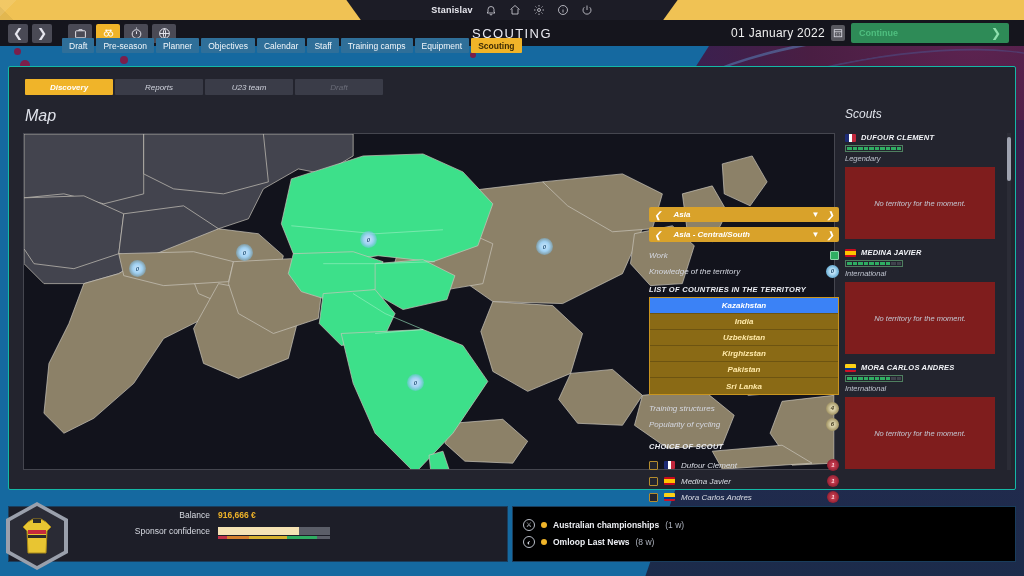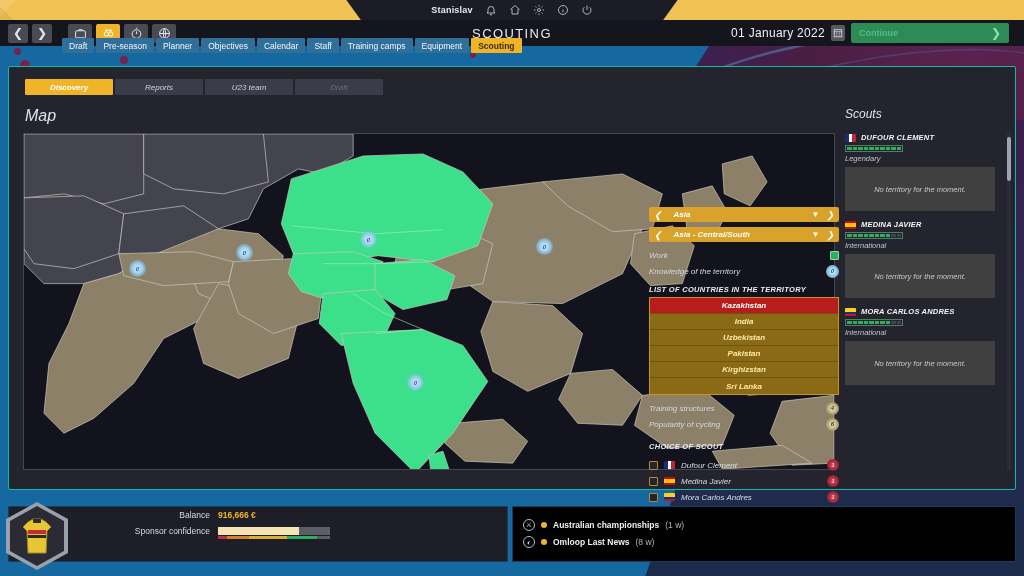--- a/index.html
+++ b/index.html
@@ -188,21 +188,21 @@
     font-size:7.5px; font-weight:bold; color:#eceef4; letter-spacing:.3px;
     margin:6px 0 3px 0;
   }
   .country-list { border:1px solid #c8941f; }
   .country {
     height:16px; background:#8a6a15; color:#ffe9a8; font-size:8px; font-weight:bold;
     display:flex; align-items:center; justify-content:center; cursor:pointer;
     border-bottom:1px solid #6d5411;
   }
   .country:last-child { border-bottom:none; }
-  .country.sel { background:#b91c1c; color:#ffffff; }
+  .country.sel { background:#3b82f6; color:#ffffff; }
 
   .scout-choice { margin-top:6px; }
   .sc-row {
     display:flex; align-items:center; height:16px; gap:6px; font-size:8px; color:#d9dce4;
     cursor:pointer;
   }
   .sc-check {
     width:9px; height:9px; border:1px solid #b58d2e; background:#23242e; border-radius:1px;
   }
   .flag { width:11px; height:8px; border-radius:1px; overflow:hidden; display:flex; }
@@ -222,21 +222,21 @@
   .scout-head { display:flex; align-items:center; gap:5px; }
   .scout-name { font-size:7.5px; font-weight:bold; color:#f2f4f8; letter-spacing:.2px; }
   .rating-bar {
     width:58px; height:7px; margin:3px 0 2px 0; background:#23242e;
     border:1px solid #4f7f60; display:flex; gap:1px; padding:1px;
   }
   .rating-bar i { flex:1; background:#2fae62; }
   .rating-bar i.off { background:#40424d; }
   .scout-level { font-size:7.5px; color:#bfc4cf; }
   .scout-territory {
-    margin-top:4px; width:150px; height:44px; background:#404040;
+    margin-top:4px; width:150px; height:72px; background:#7f1d1d;
     display:flex; align-items:center; justify-content:center;
     font-size:7.5px; color:#c3c7d2;
   }
   .scrollbar {
     position:absolute; right:0; top:0; width:4px; height:337px; background:#2b2c36;
   }
   .scrollthumb {
     position:absolute; right:0; top:4px; width:4px; height:44px; background:#9fa3b0; border-radius:2px;
   }
 
@@ -475,22 +475,22 @@
       <div class="kv">
         <span>Knowledge of the territory</span>
         <span class="badge-blue">0</span>
       </div>
 
       <div class="ctrl-head">LIST OF COUNTRIES IN THE TERRITORY</div>
       <div class="country-list">
         <div class="country sel">Kazakhstan</div>
         <div class="country">India</div>
         <div class="country">Uzbekistan</div>
+        <div class="country">Kirghizstan</div>
         <div class="country">Pakistan</div>
-        <div class="country">Kirghizstan</div>
         <div class="country">Sri Lanka</div>
       </div>
 
       <div style="height:5px"></div>
       <div class="kv">
         <span>Training structures</span>
         <span class="badge-gold">4</span>
       </div>
       <div class="kv">
         <span>Popularity of cycling</span>

